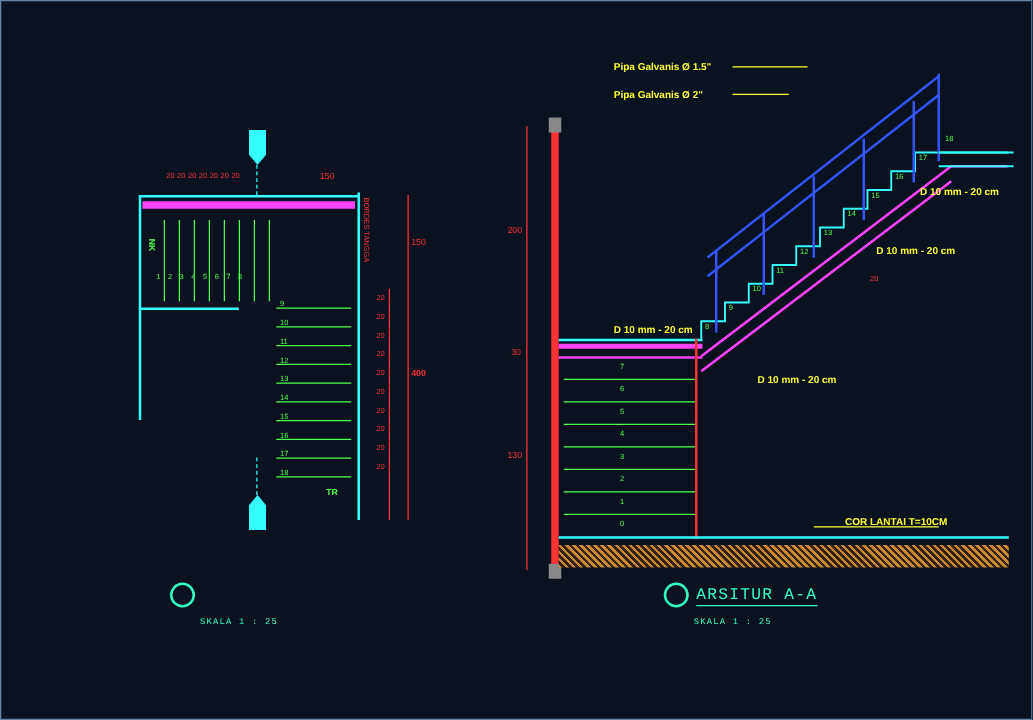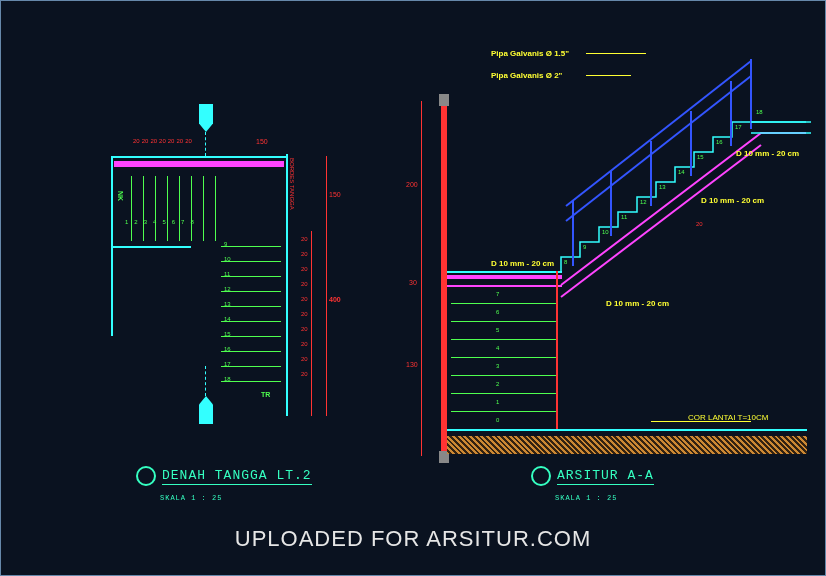--- a/index.html
+++ b/index.html
@@ -201,35 +201,33 @@
   <span class="txt" style="left:205px;top:258px;font-weight:bold">D 10 mm - 20 cm</span>
   <span class="txt dim-r xs" style="left:295px;top:180px">20</span>
 
   <div class="vline rline" style="left:20px;top:60px;height:355px"></div>
   <span class="txt dim-r sm" style="left:5px;top:140px">200</span>
   <span class="txt dim-r sm" style="left:8px;top:238px">30</span>
   <span class="txt dim-r sm" style="left:5px;top:320px">130</span>
 
   <div class="hatch" style="left:46px;top:395px;width:360px;height:18px"></div>
   <div class="hline" style="left:46px;top:388px;width:360px;height:2px;background:#33ffff"></div>
-  <span class="txt" style="left:287px;top:372px;font-weight:normal">COR LANTAI T=10CM</span>
+  <span class="txt" style="left:275px;top:372px;font-weight:bold">COR LANTAI T=10CM</span>
   <div class="hline yline" style="left:250px;top:380px;width:100px"></div>
 </div>
 
 <div class="title-block" style="left:135px;top:465px;flex-direction:column;align-items:flex-start">
   <div style="display:flex;align-items:center;gap:6px">
     <div class="title-circle"></div>
-    <span class="title-text">DENAH TANGGA LT.2</span>
   </div>
   <span class="title-sub">SKALA 1 : 25</span>
 </div>
 
 <div class="title-block" style="left:530px;top:465px;flex-direction:column;align-items:flex-start">
   <div style="display:flex;align-items:center;gap:6px">
     <div class="title-circle"></div>
     <span class="title-text">ARSITUR A-A</span>
   </div>
   <span class="title-sub">SKALA 1 : 25</span>
 </div>
 
-<div class="watermark">UPLOADED FOR ARSITUR.COM</div>
 
 </div>
 
 </body></html>

